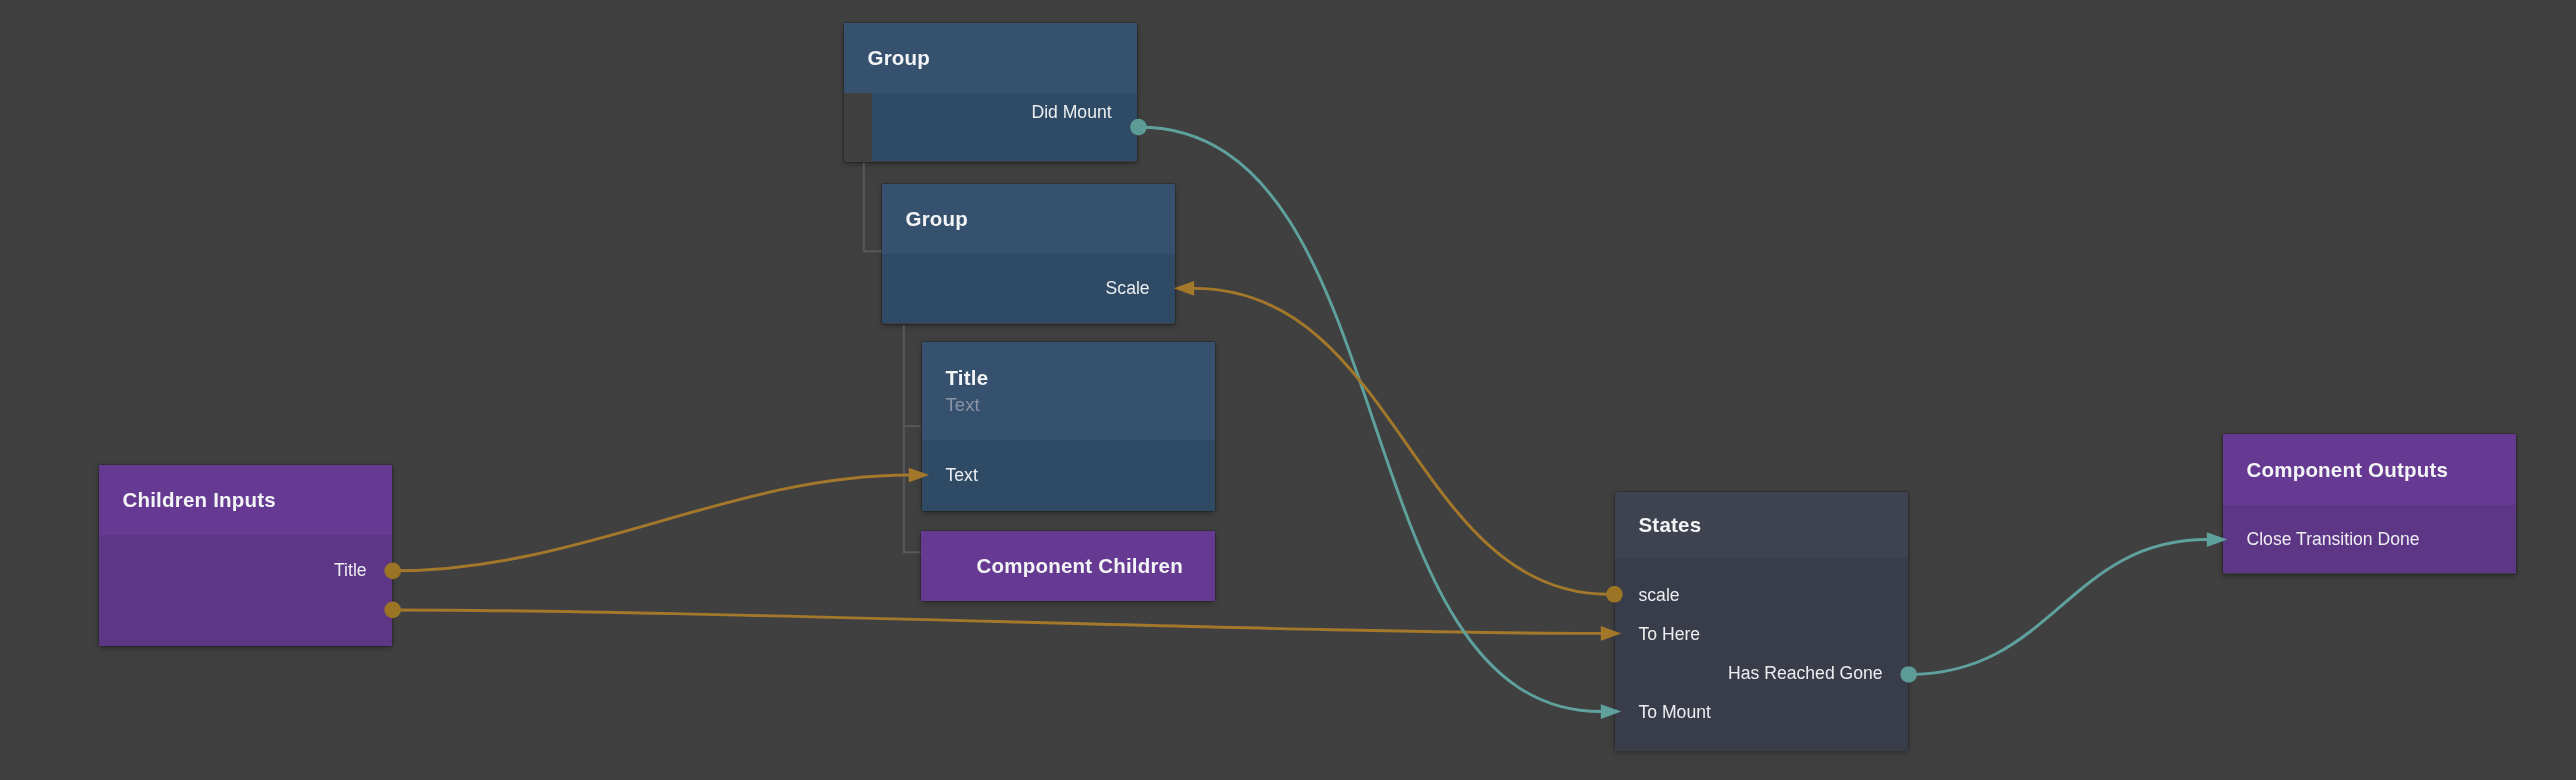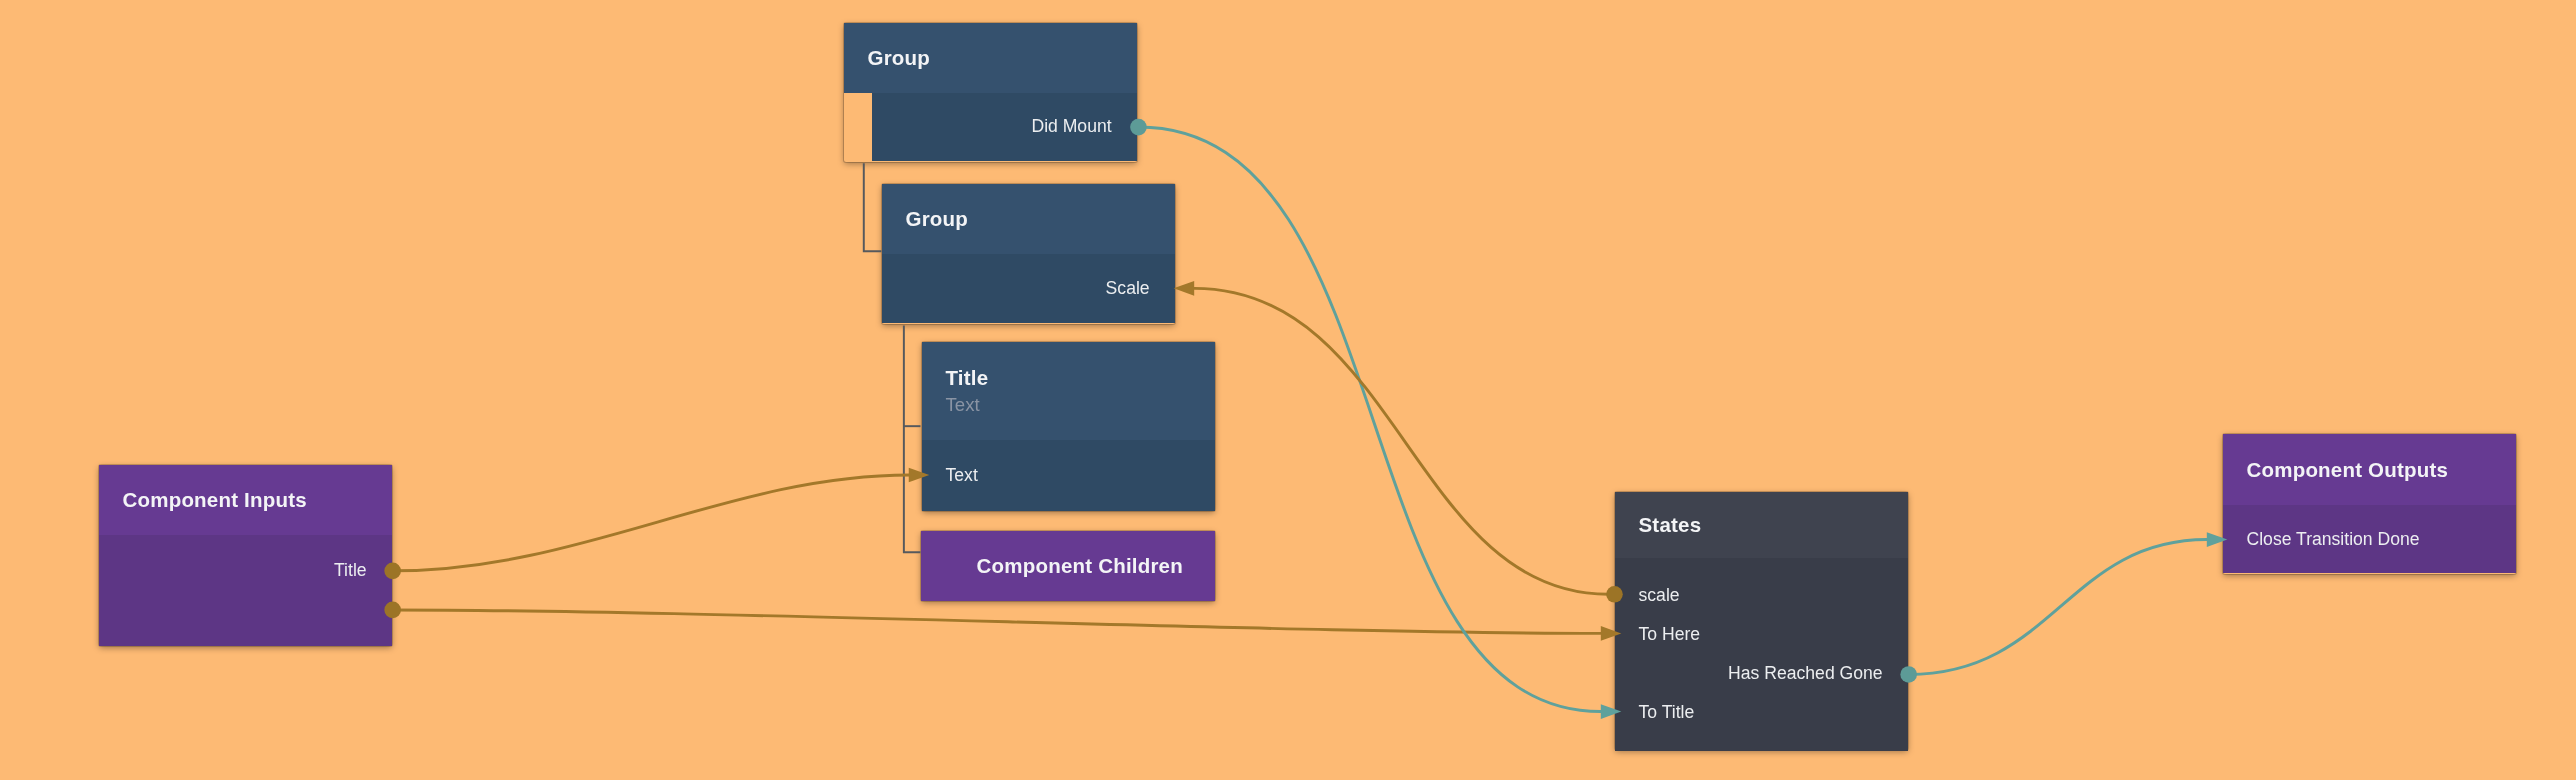--- a/index.html
+++ b/index.html
@@ -1,19 +1,19 @@
 <!DOCTYPE html>
 <html><head>
 <meta charset="utf-8">
 <style>
   html,body{margin:0;padding:0;background:#202122;}
   #canvas{
     position:relative;
     width:2576px;height:780px;
-    background:#fdba74;
+    background:#404040;
     overflow:hidden;
     font-family:"Liberation Sans","DejaVu Sans",sans-serif;
   }
   .node{
     position:absolute;
     border-radius:2px;
     box-shadow:0 0 0 1px rgba(0,0,0,.18), 0 2px 5.9px rgba(0,0,0,.35);
   }
   .node .hdr{
     display:flex;flex-direction:column;justify-content:center;
@@ -38,21 +38,21 @@
   .blue .body{background:#2f4a64;}
   
   .gray .hdr{background:#3f434f;}
   .gray .body{background:#393d49;}
   
   .purple .hdr{background:#663a92;}
   .purple .body{background:#5d3685;}
 
   #node-group-top{left:844px;top:22.5px;width:293px;height:139px;}
   #node-group-top .hdr{height:70px;}
-  #node-group-top .body{height:68px;display:flex;flex-direction:column;justify-content:center;margin-left:28px;}
+  #node-group-top .body{height:68px;display:flex;flex-direction:column;margin-left:28px;}
 
   #node-group-inner{left:882px;top:184px;width:293px;height:140px;}
   #node-group-inner .hdr{height:70px;}
   #node-group-inner .body{height:69px;display:flex;flex-direction:column;justify-content:center;}
 
   #node-title-text{left:922px;top:342px;width:293px;height:169px;}
   #node-title-text .hdr{height:98px;}
   #node-title-text .body{height:71px;display:flex;flex-direction:column;justify-content:center;}
 
   #node-component-children{left:921px;top:531px;width:294px;height:70px;text-align:center;}
@@ -119,21 +119,21 @@
   </div>
 
   <div class="node purple" id="node-component-children">
     <div class="hdr">
       <span class="title">Component Children</span>
     </div>
   </div>
 
   <div class="node purple" id="node-component-inputs">
     <div class="hdr">
-      <span class="title">Component Inputs</span>
+      <span class="title">Children Inputs</span>
     </div>
     <div class="body">
       <div class="row right">
         <span>Title</span>
       </div>
     </div>
   </div>
 
   <div class="node gray" id="node-states">
     <div class="hdr">
@@ -143,21 +143,21 @@
       <div class="row left">
         <span>scale</span>
       </div>
       <div class="row left">
         <span>To Here</span>
       </div>
       <div class="row right">
         <span>Has Reached Gone</span>
       </div>
       <div class="row left">
-        <span>To Title</span>
+        <span>To Mount</span>
       </div>
     </div>
   </div>
 
   <div class="node purple" id="node-component-outputs">
     <div class="hdr">
       <span class="title">Component Outputs</span>
     </div>
     <div class="body">
       <div class="row left">

